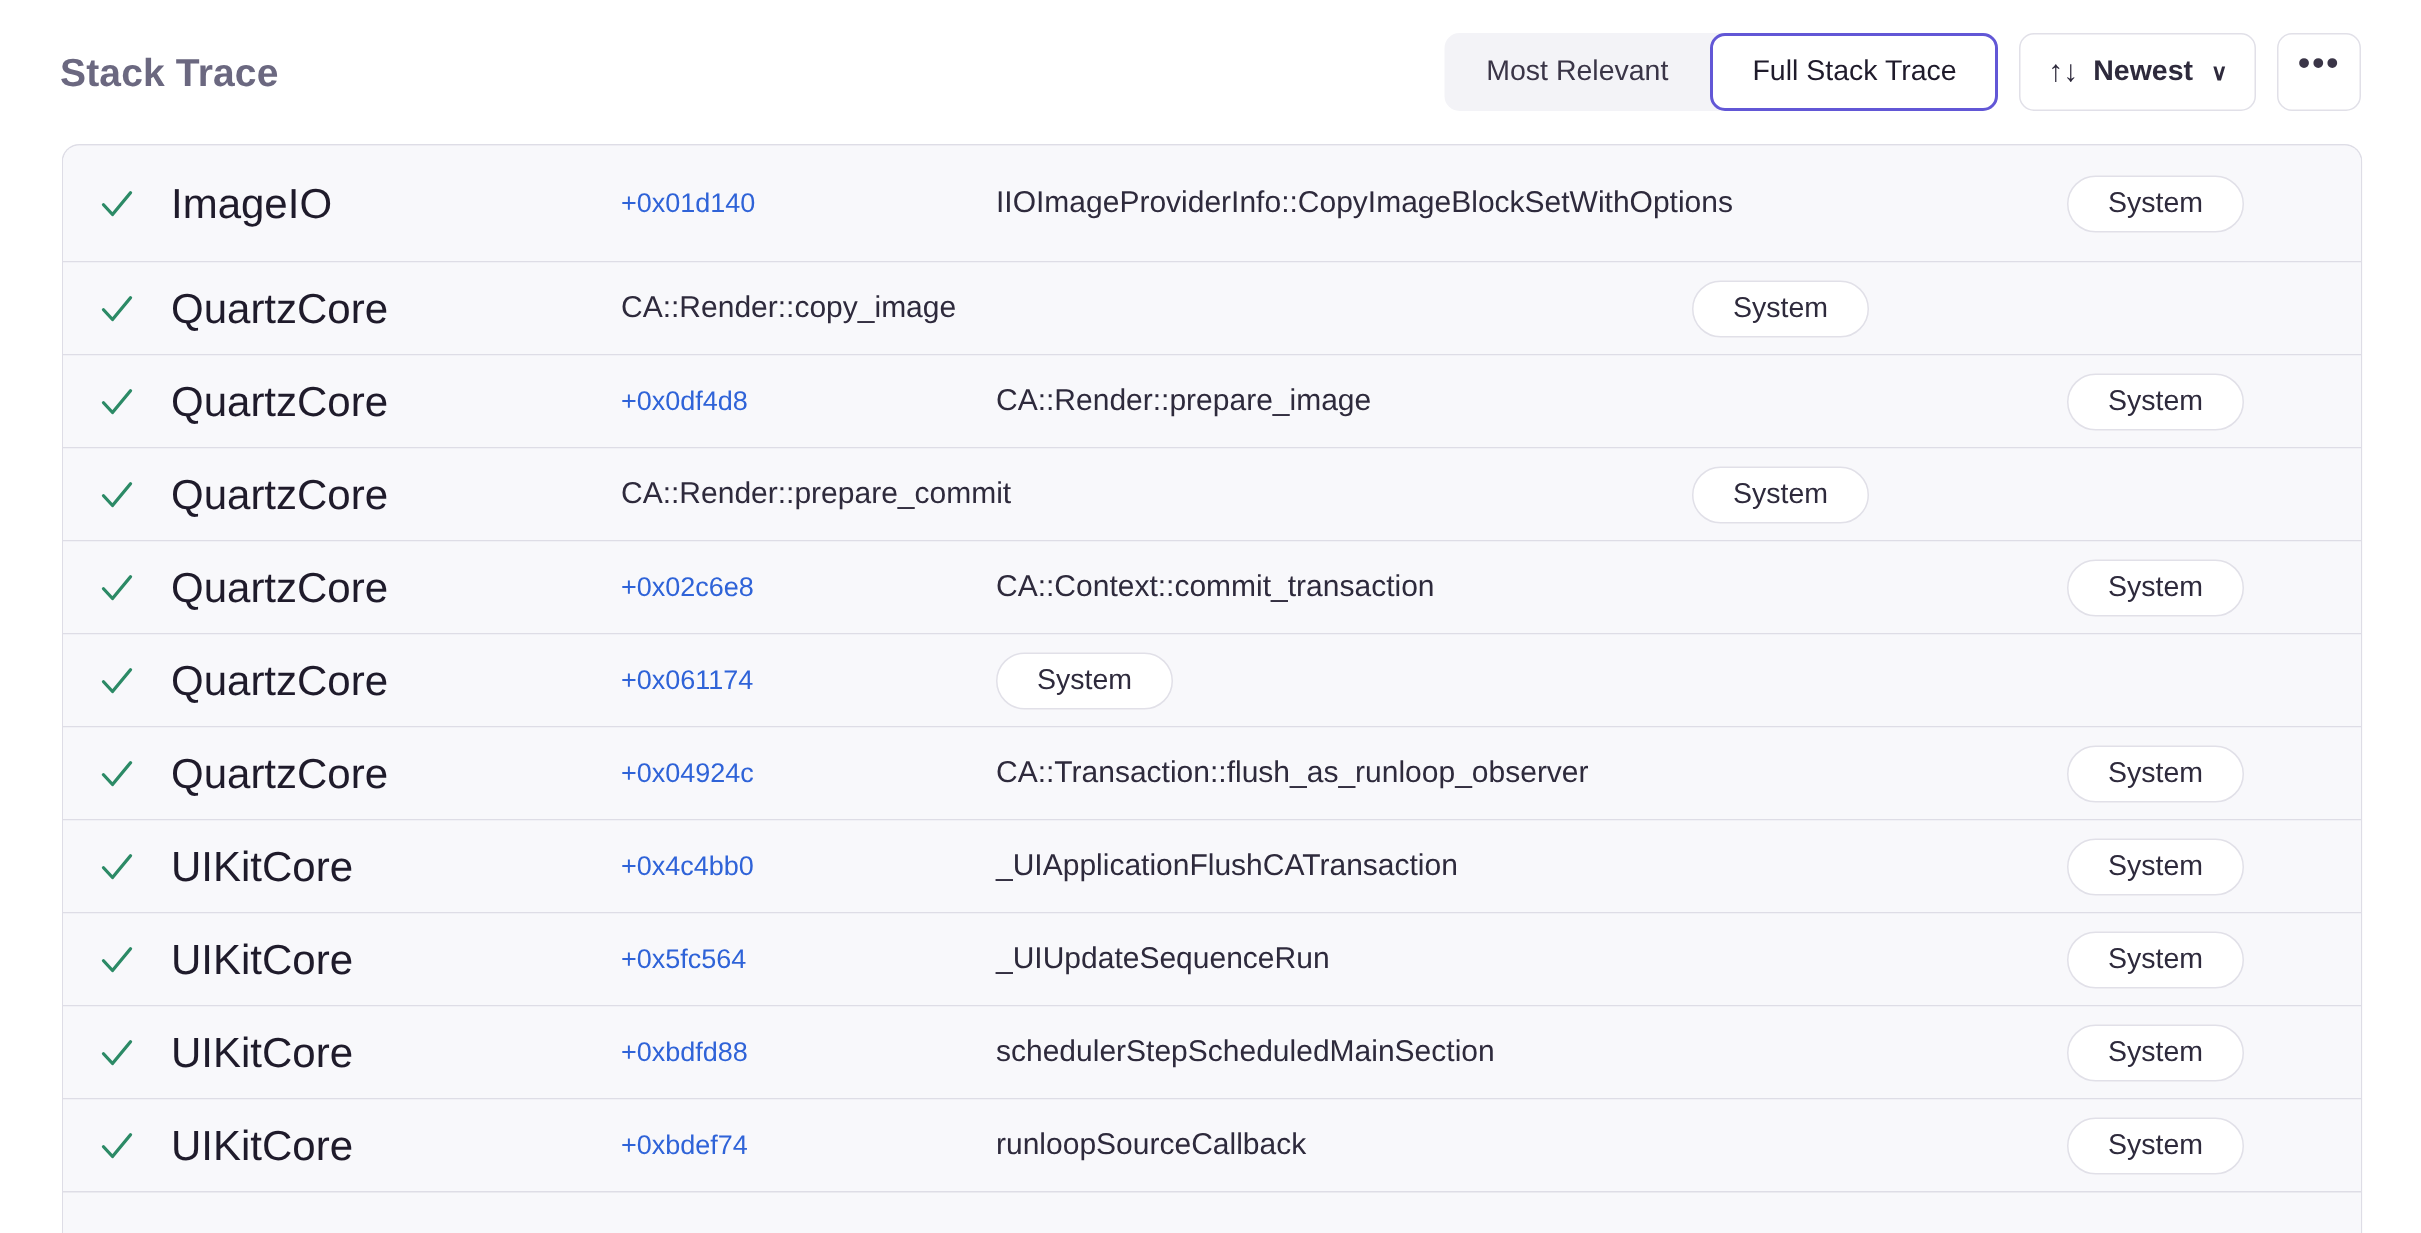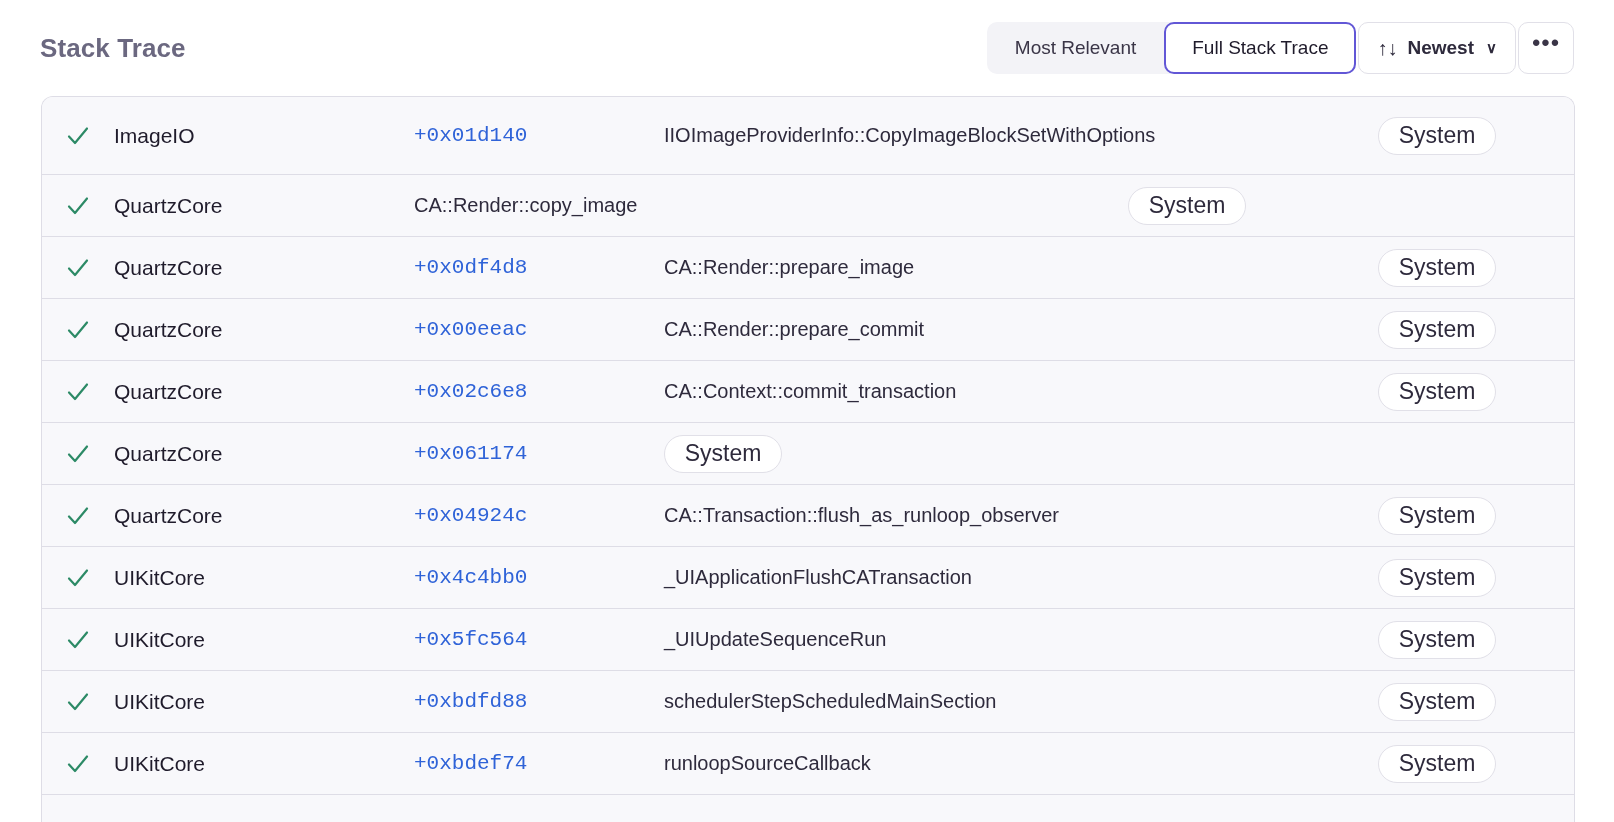--- a/index.html
+++ b/index.html
@@ -41,21 +41,21 @@
     font-size: 26px;
     font-weight: bold;
     color: #6b6880;
     letter-spacing: 0.1px;
     white-space: nowrap;
   }
 
   .header-controls {
     display: flex;
     align-items: center;
-    gap: 2px;
+    gap: 14px;
   }
 
   
   .segmented {
     display: flex;
     align-items: center;
     background: #f3f3f7;
     border-radius: 10px;
     height: 52px;
     box-sizing: border-box;
@@ -169,33 +169,32 @@
   }
   .check-glyph {
     display: block;
     width: 26px;
     height: 26px;
   }
 
   .col-binary {
     width: 300px;
     flex: 0 0 300px;
-    font-size: 21px;
+    font-size: 28px;
     color: #1f1b2b;
     white-space: nowrap;
     overflow: hidden;
   }
 
   .col-offset {
     width: 250px;
     flex: 0 0 250px;
-    font-size: 21px;
+    font-size: 18px;
     color: #2f63d8;
     white-space: nowrap;
-    font-family: Liberation Mono, monospace;
   }
 
   .col-symbol {
     flex: 1 1 auto;
     font-family: Liberation Sans, sans-serif;
     font-size: 20px;
     color: #2e2a3c;
     line-height: 1.28;
     padding-right: 24px;
     word-break: break-all;
@@ -210,21 +209,21 @@
   .tag {
     display: inline-flex;
     align-items: center;
     justify-content: center;
     height: 38px;
     min-width: 118px;
     padding: 0 18px;
     border: 1.5px solid #e1e0e8;
     border-radius: 19px;
     background: #ffffff;
-    font-size: 23px;
+    font-size: 19px;
     color: #2e2a3c;
     box-sizing: border-box;
     white-space: nowrap;
   }
 </style>
 </head>
 <body>
 
 <div class="panel">
 
@@ -291,21 +290,20 @@
           <span class="tag">System</span>
         </div>
       </div>
       <div class="frame-row">
         <div class="col-check">
           <svg class="check-glyph" viewBox="0 0 26 26">
             <path d="M4 13.5 L10 20 L22 5.5" fill="none" stroke="#2c8a66" stroke-width="2.2" stroke-linecap="round" stroke-linejoin="round"></path>
           </svg>
         </div>
         <div class="col-binary">QuartzCore</div>
-        <div class="col-offset">+0x00eeac</div>
         <div class="col-symbol">CA::Render::prepare_commit</div>
         <div class="col-tag">
           <span class="tag">System</span>
         </div>
       </div>
       <div class="frame-row">
         <div class="col-check">
           <svg class="check-glyph" viewBox="0 0 26 26">
             <path d="M4 13.5 L10 20 L22 5.5" fill="none" stroke="#2c8a66" stroke-width="2.2" stroke-linecap="round" stroke-linejoin="round"></path>
           </svg>

